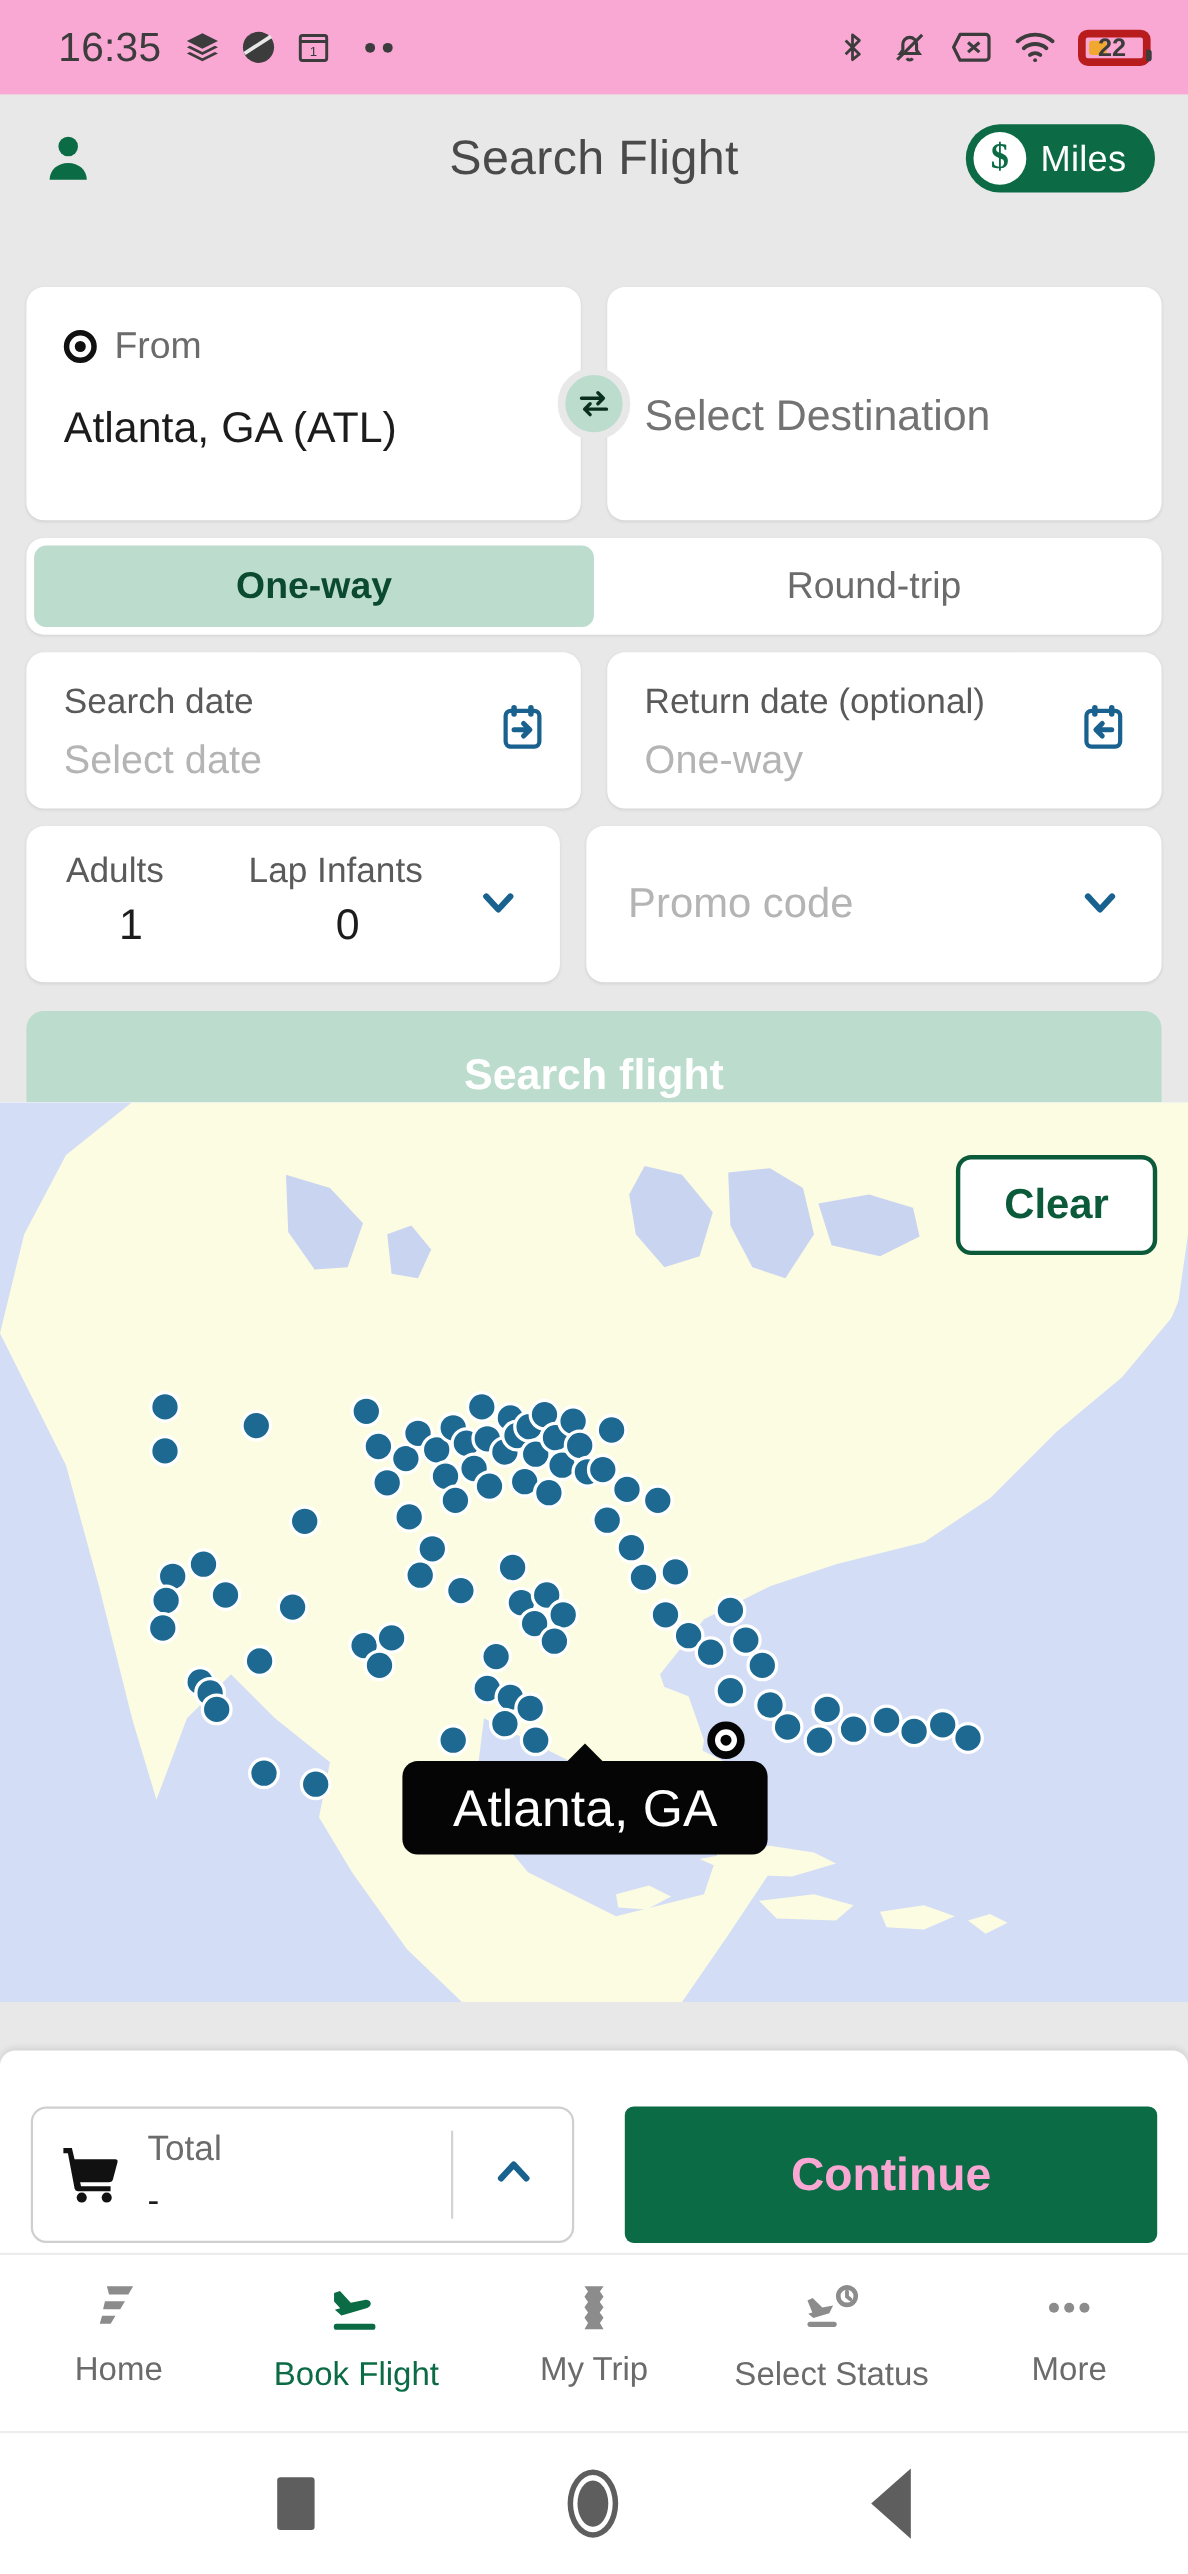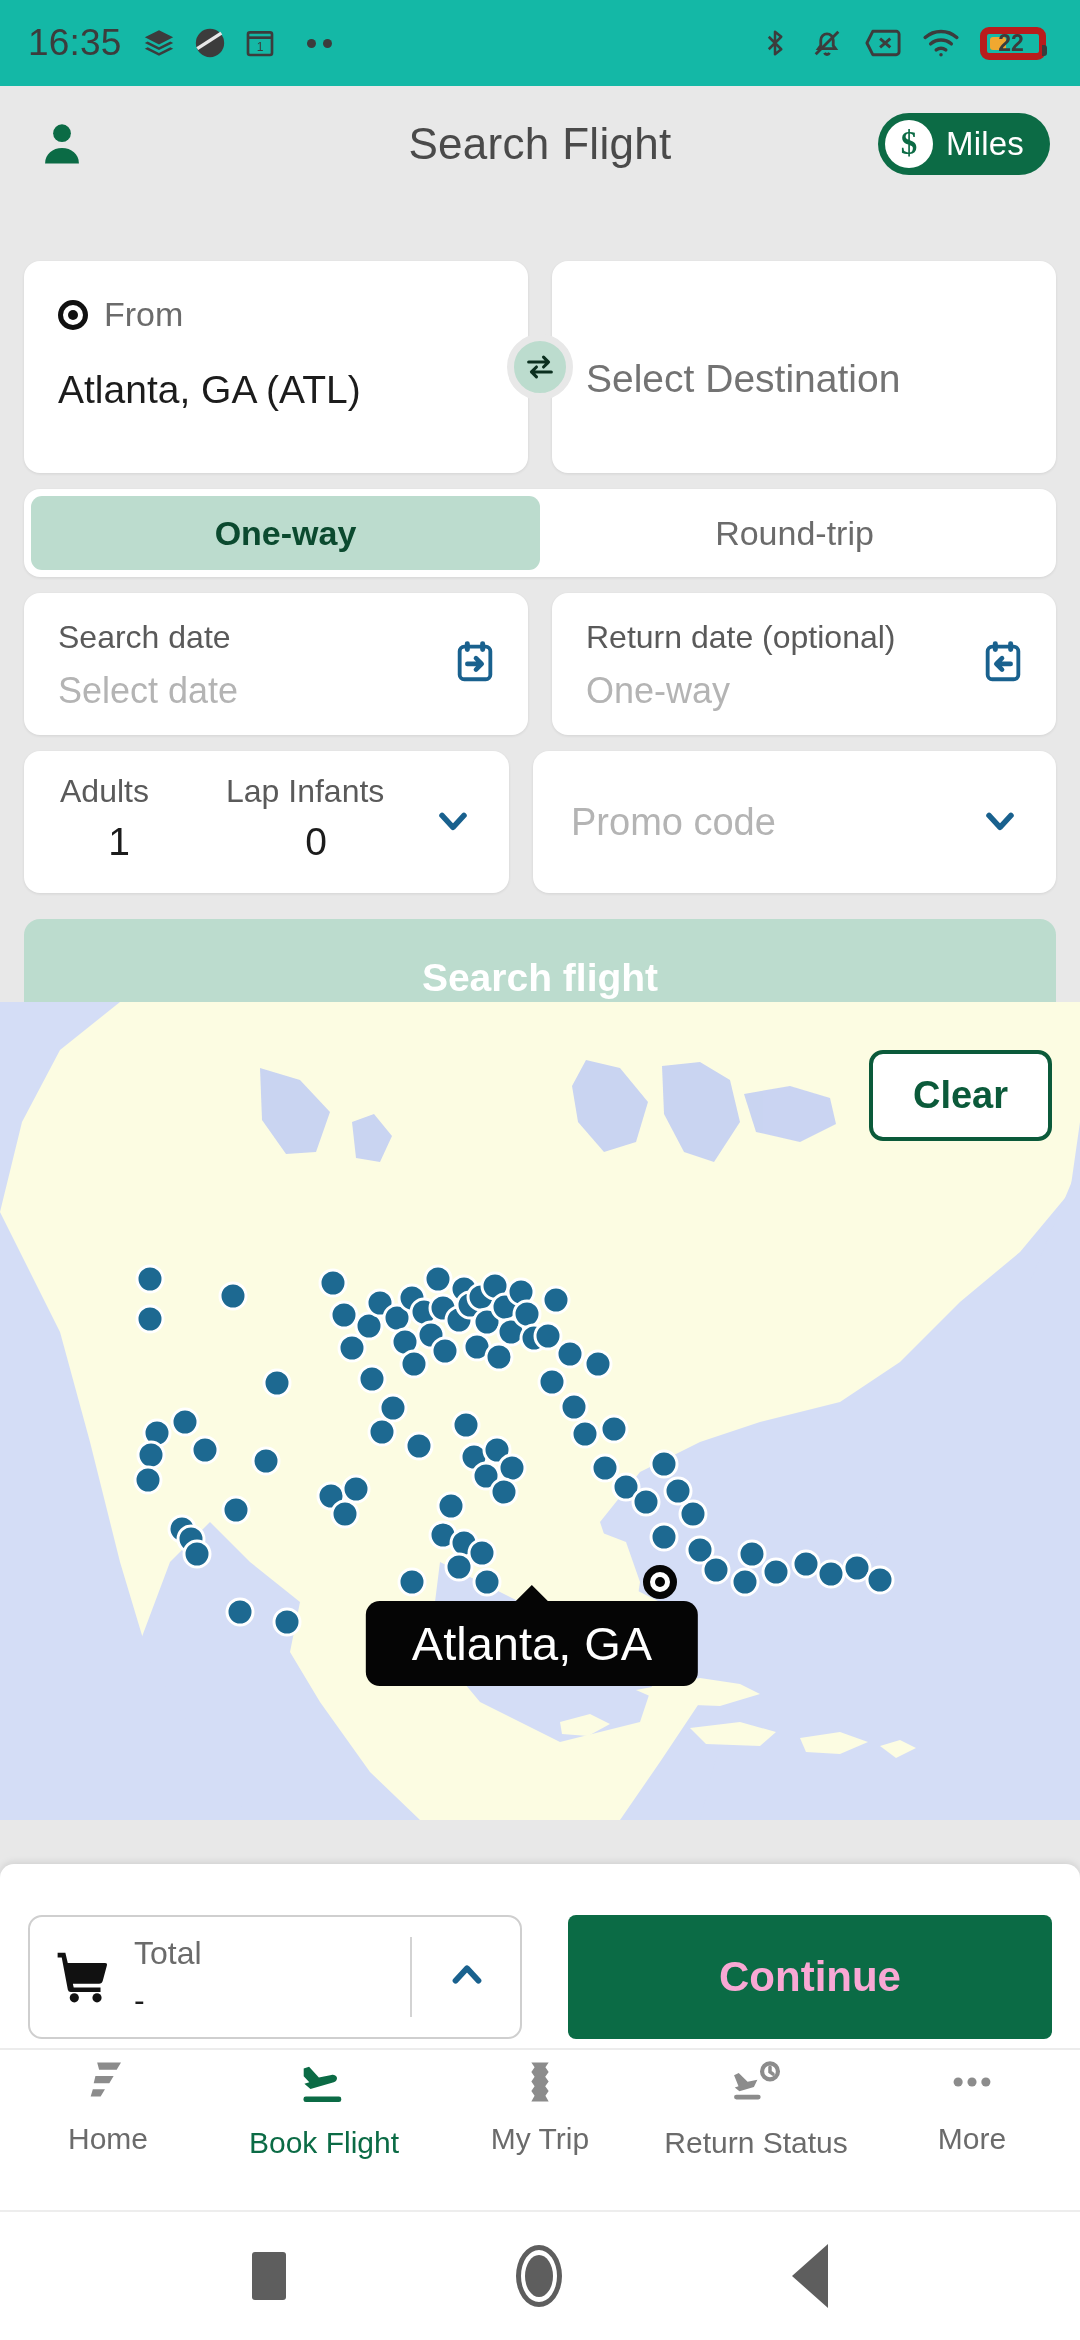--- a/index.html
+++ b/index.html
@@ -7,22 +7,22 @@
     width: 1080px; height: 2340px;
     background: #ffffff;
     font-family: "Liberation Sans", sans-serif;
     overflow: hidden;
   }
   .phone { position: relative; width: 1080px; height: 2340px; background: #e8e8e8; }
 
   
   .statusbar {
     position: absolute; top: 0; left: 0; width: 1080px; height: 86px;
-    background: #14b8a6; display: flex; align-items: center;
-    padding: 0 34px 0 28px;
+    background: #f9a8d4; display: flex; align-items: center;
+    padding: 0 34px 0 53px;
   }
   .sb-clock { font-size: 37px; color: #3c3c3c; font-weight: 500; letter-spacing: .2px; }
   .sb-left-icons { display: flex; align-items: center; gap: 17px; margin-left: 20px; }
   .sb-right { margin-left: auto; display: flex; align-items: center; gap: 20px; }
   .sb-ic { display: block; }
   .sb-dots { display: flex; gap: 7px; align-items: center; margin-left: 14px; }
   .sb-dots i { width: 9px; height: 9px; border-radius: 50%; background: #3c3c3c; display: block; }
   .battery {
     position: relative; width: 66px; height: 33px; border: 7px solid #b91c1c;
     border-radius: 9px; display: flex; align-items: center; padding: 3px;
@@ -168,21 +168,21 @@
     width: 484px; height: 124px; background: #0b6b45; border: none; border-radius: 8px;
     color: #f9a8d4; font-size: 42px; font-weight: 700;
     font-family: "Liberation Sans", sans-serif;
     display: flex; align-items: center; justify-content: center;
   }
 
   
   .bottomnav {
     position: absolute; top: 2048px; left: 0; width: 1080px; height: 162px;
     background: #fff; border-top: 2px solid #ececec;
-    display: flex; align-items: flex-start; padding-top: 6px;
+    display: flex; align-items: flex-start; padding-top: 22px;
   }
   .nav-item {
     flex: 1; display: flex; flex-direction: column; align-items: center; gap: 14px;
   }
   .nav-label { font-size: 30px; color: #6b6b6b; }
   .nav-item.active .nav-label { color: #0b6b45; }
 
   
   .androidnav {
     position: absolute; top: 2210px; left: 0; width: 1080px; height: 130px;
@@ -529,21 +529,21 @@
       </svg>
       <span class="nav-label">My Trip</span>
     </div>
     <div class="nav-item">
       <svg width="56" height="56" viewBox="0 0 24 24" fill="#8c8c8c">
         <path d="M2.6 8.3 4.6 7.3l3.8 3.7 4.2-.8-1.5 3.1-6.2 1.8-2-1.6 1.6-.5z"></path>
         <rect x="2.6" y="16.6" width="11.4" height="2" rx="1"></rect>
         <circle cx="18" cy="6.6" r="3.4" fill="none" stroke="#8c8c8c" stroke-width="1.8"></circle>
         <path d="M18 4.8v2l1.3 1" stroke="#8c8c8c" stroke-width="1.5" fill="none" stroke-linecap="round"></path>
       </svg>
-      <span class="nav-label">Return Status</span>
+      <span class="nav-label">Select Status</span>
     </div>
     <div class="nav-item">
       <svg width="52" height="52" viewBox="0 0 24 24" fill="#8c8c8c">
         <circle cx="5.6" cy="12" r="2.1"></circle>
           <circle cx="12" cy="12" r="2.1"></circle>
           <circle cx="18.4" cy="12" r="2.1"></circle>
       </svg>
       <span class="nav-label">More</span>
     </div>
   </div>

